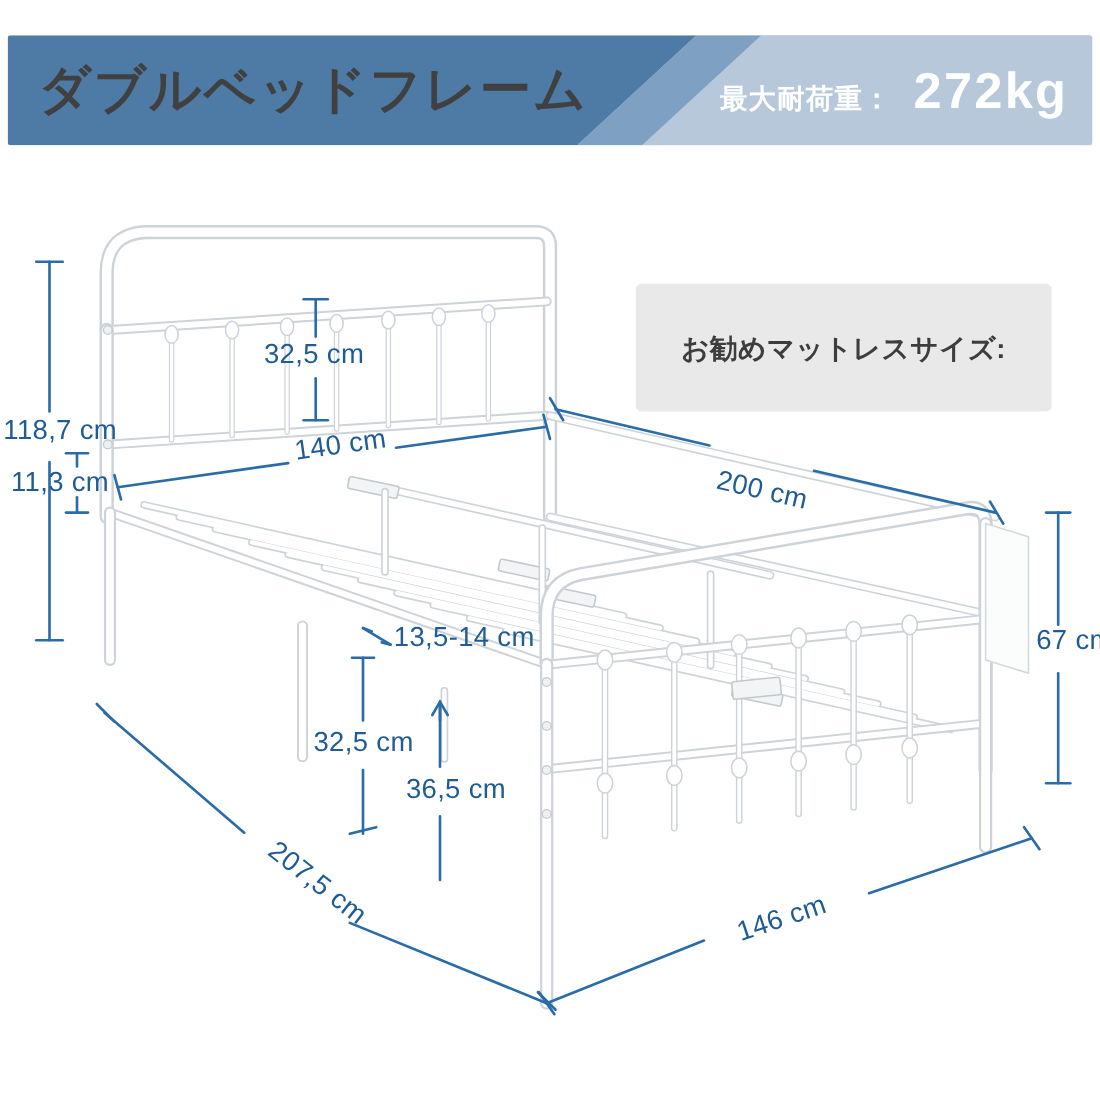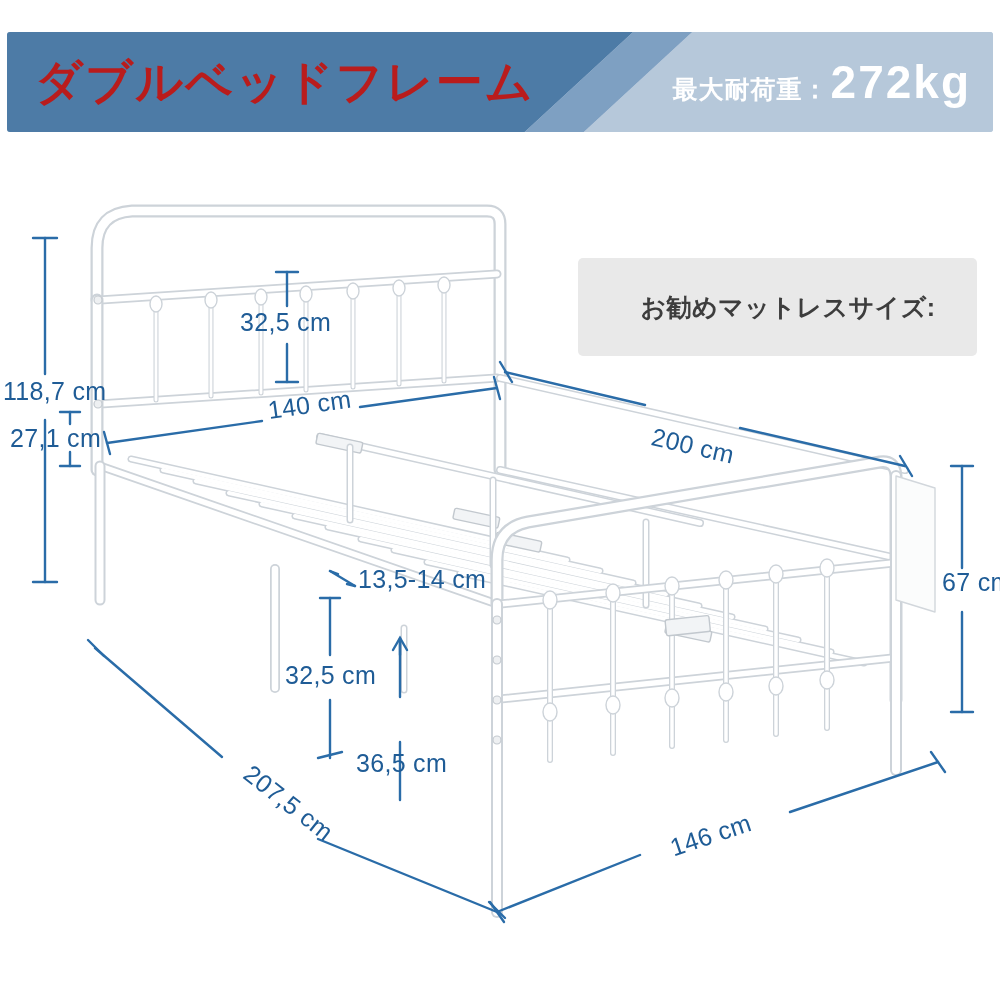--- a/index.html
+++ b/index.html
@@ -48,21 +48,21 @@
     left: 0; top: 0;
     width: 100%; height: 100%;
     background: #b6c8da;
     clip-path: polygon(69.5% 0, 100% 0, 100% 100%, 58.5% 100%);
   }
   #banner-title {
     position: absolute;
     left: 28px;
     top: 50%;
     transform: translateY(-50%);
-    color: #b91c1c;
+    color: #404040;
     font-size: 47px;
     font-weight: bold;
     letter-spacing: 2px;
     white-space: nowrap;
   }
   #banner-capacity {
     position: absolute;
     right: 22px;
     top: 50%;
     transform: translateY(-50%);
@@ -74,38 +74,37 @@
   #banner-capacity .cap-label {
     font-size: 25px;
     font-weight: bold;
     letter-spacing: 1px;
     margin-left: 48px;
   }
   #banner-capacity .cap-value {
     font-size: 46px;
     font-weight: bold;
     letter-spacing: 2px;
-    margin-left: 2px;
+    margin-left: 20px;
   }
 
   
   #mattress-box {
     position: absolute;
     left: 578px;
     top: 258px;
     width: 378px;
-    height: 98px;
+    height: 116px;
     background: #e9e9e9;
     border-radius: 5px;
     display: flex;
     flex-direction: column;
     align-items: center;
     justify-content: center;
     color: #3d3d3d;
-    padding-left: 21px;
   }
   #mattress-box .m-line1 {
     font-size: 25px;
     font-weight: bold;
     letter-spacing: 0.5px;
   }
   #mattress-box .m-line2 {
     font-size: 25px;
     font-weight: bold;
     letter-spacing: 1px;
@@ -385,33 +384,33 @@
 
       <line x1="497" y1="912" x2="640" y2="855"></line>
       <line x1="790" y1="812" x2="938" y2="762"></line>
       <line x1="490" y1="902" x2="504" y2="922"></line>
       <line x1="931" y1="752" x2="945" y2="772"></line>
     </g>
   </svg>
 
   <div class="dim" style="left:3px; top:377px;">118,7 cm</div>
 
-  <div class="dim" style="left:10px; top:424px;">27,1 cm</div>
+  <div class="dim" style="left:10px; top:424px;">11,3 cm</div>
 
   <div class="dim" style="left:240px; top:308px;">32,5 cm</div>
 
   <div class="dim" style="left:268px; top:396px; transform:rotate(-7.9deg); transform-origin:left center;">140 cm</div>
 
   <div class="dim" style="left:652px; top:422px; transform:rotate(13deg); transform-origin:left center;">200 cm</div>
 
   <div class="dim" style="left:358px; top:565px;text-align:center;">13,5-14 cm</div>
 
   <div class="dim" style="left:285px; top:661px;">32,5 cm</div>
 
-  <div class="dim" style="left:356px; top:703px;margin-top:46px;">36,5 cm</div>
+  <div class="dim" style="left:369px; top:703px;">36,5 cm</div>
 
   <div class="dim" style="left:942px; top:568px;">67 cm</div>
 
   <div class="dim" style="left:247px; top:756px; transform:rotate(38deg); transform-origin:left center;">207,5 cm</div>
 
   <div class="dim" style="left:671px; top:834px; transform:rotate(-18.5deg); transform-origin:left center;">146 cm</div>
 
   <div id="mattress-box">
     <div class="m-line1">お勧めマットレスサイズ:</div>
   </div>

